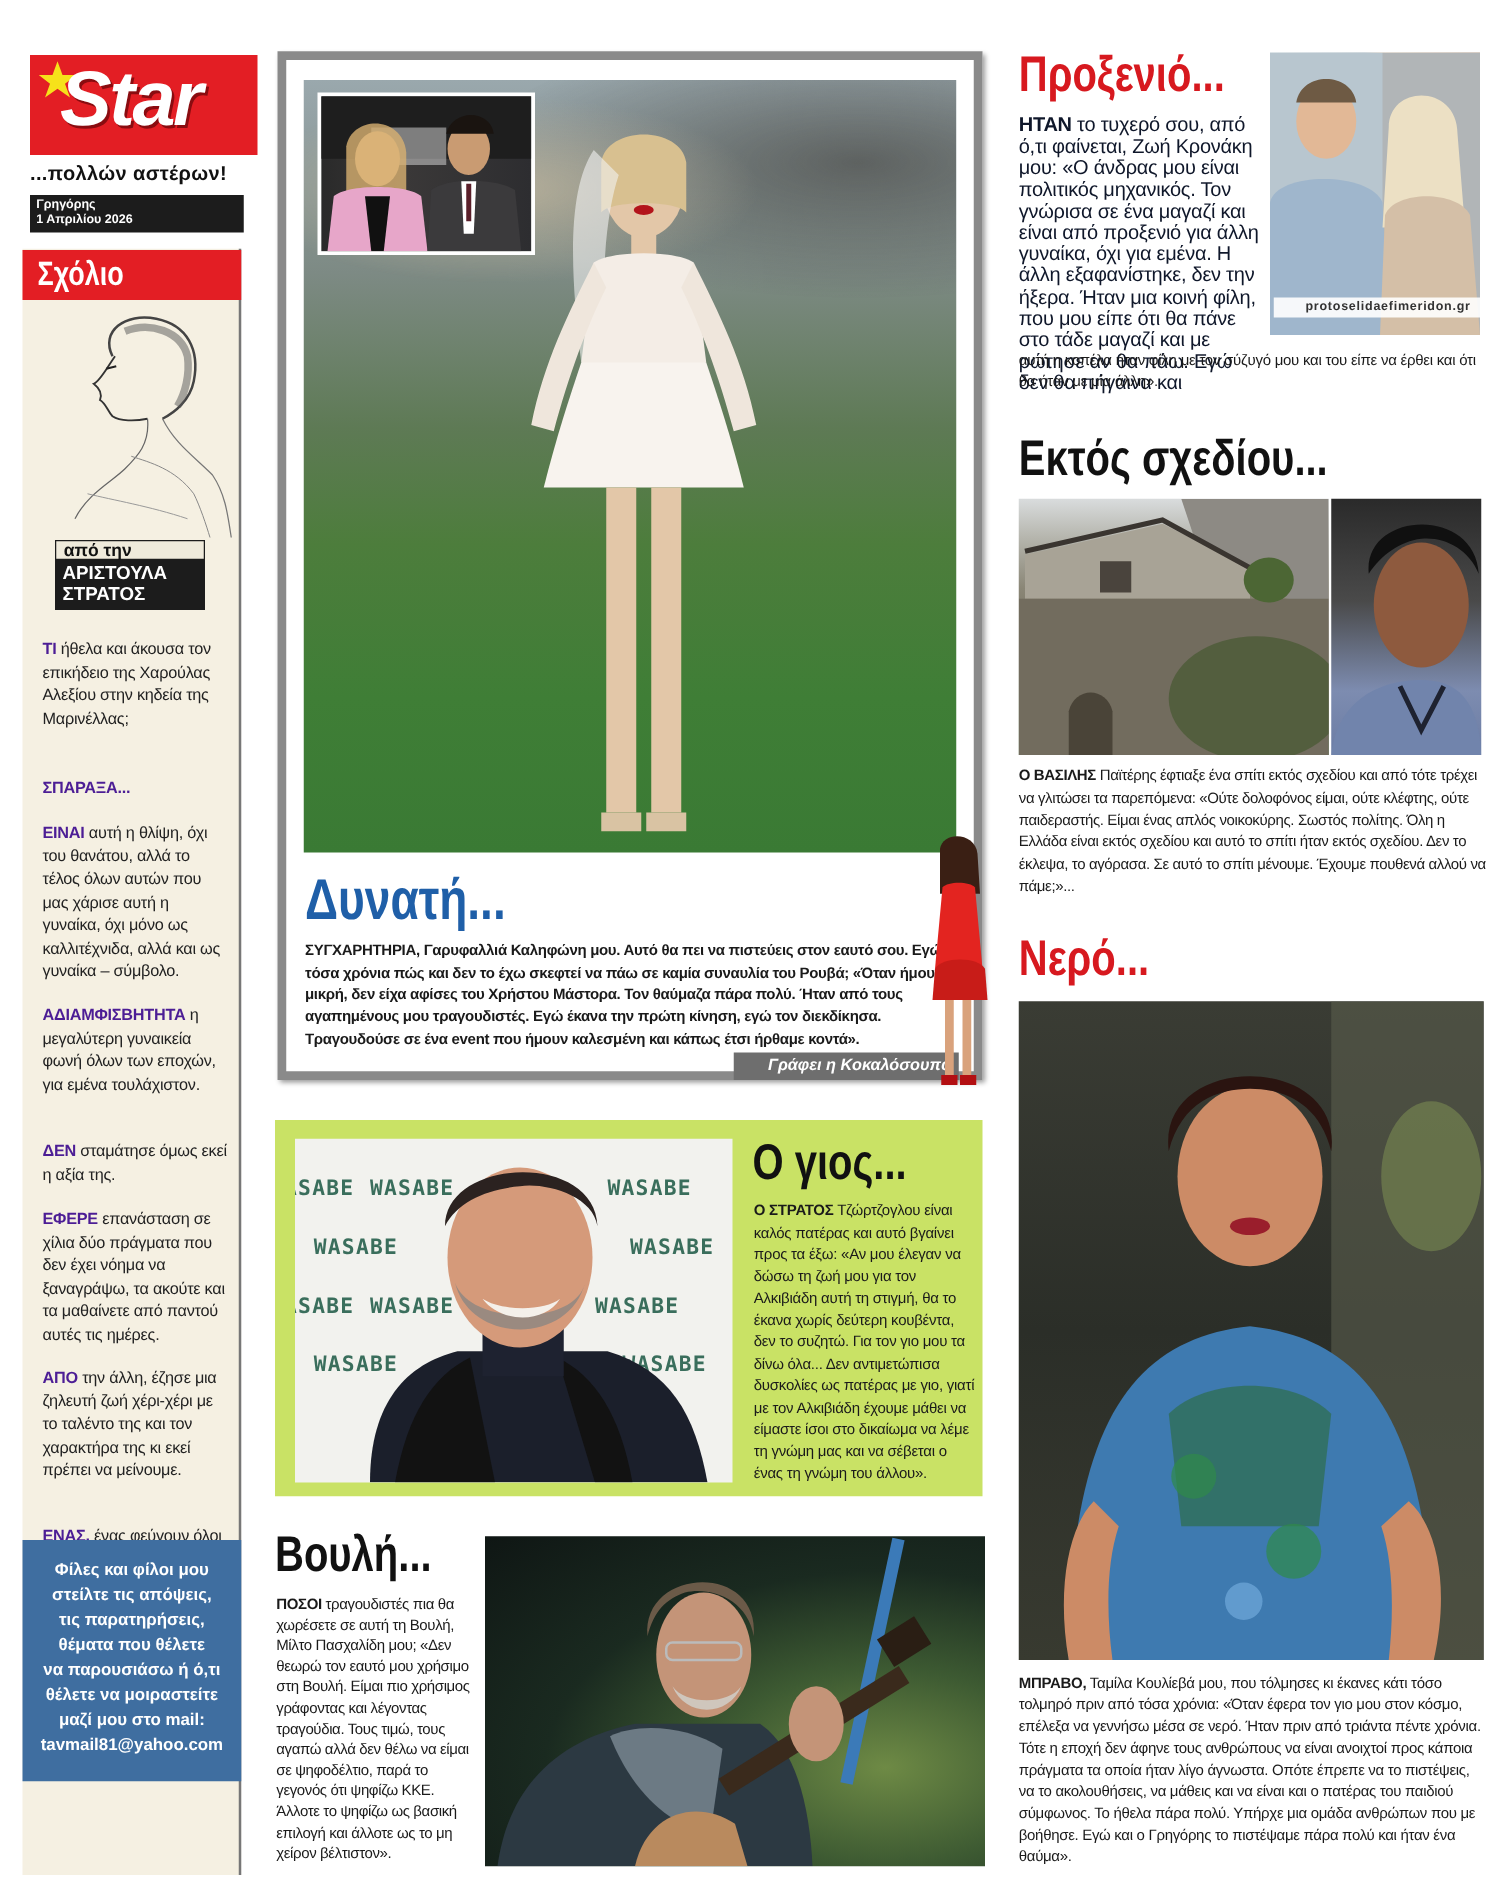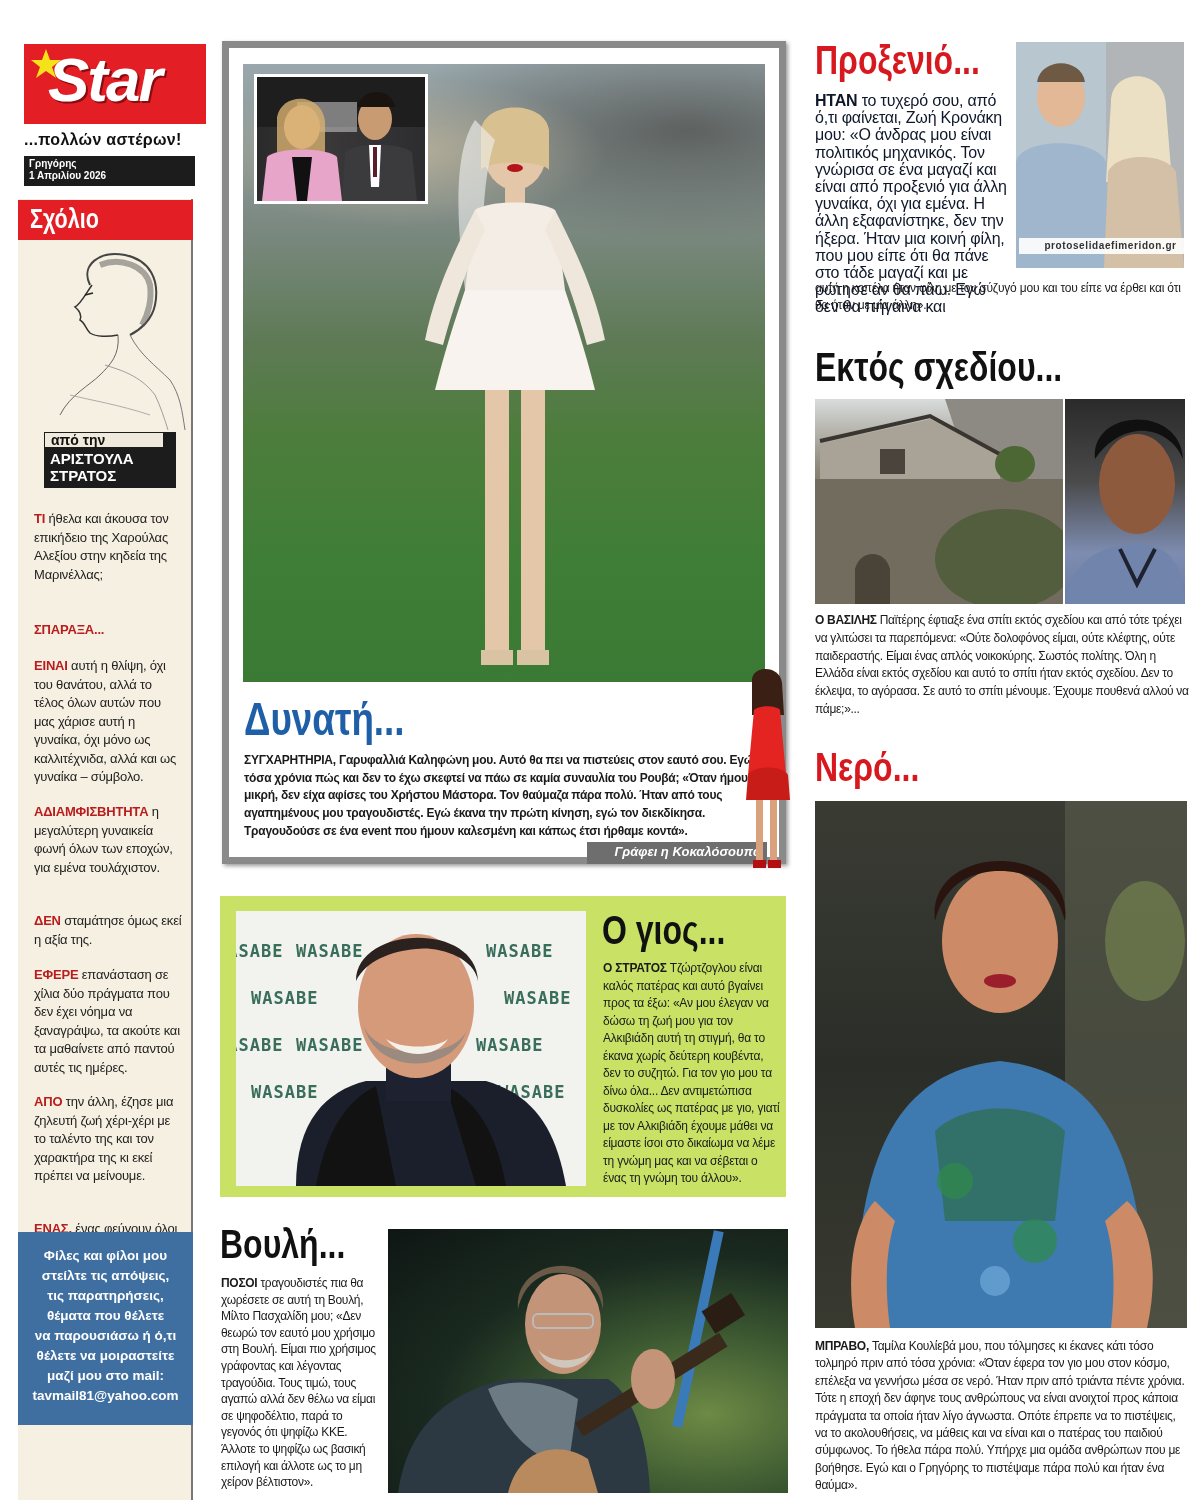--- a/index.html
+++ b/index.html
@@ -14,26 +14,26 @@
   #logo { left: 24px; top: 44px; width: 182px; height: 80px; background: #e31e24; }
   #logo .logo-text { position: absolute; left: 24px; top: 0px; font-size: 62px; font-weight: bold; font-style: italic; color: #fff; letter-spacing: -2px; text-shadow: 2px 2px 0 #8a0c10; }
   #logo .star { position: absolute; left: 6px; top: 4px; width: 32px; height: 32px; }
   #slogan { left: 24px; top: 131px; font-size: 16px; font-weight: bold; color: #111; letter-spacing: 0.3px; }
   #datebox { left: 24px; top: 156px; width: 171px; height: 30px; background: #1c1c1c; color: #fff; padding: 2px 5px; font-size: 10px; font-weight: bold; line-height: 12px; }
 
   #sidecol { left: 18px; top: 199px; width: 175px; height: 1301px; background: #f5f0e2; border-right: 2px solid #777; }
   #sx-header { left: 18px; top: 200px; width: 175px; height: 40px; background: #e31e24; }
   #sx-header span { position: absolute; left: 12px; top: 4px; font-size: 27px; font-weight: bold; color: #fff; transform: scaleX(0.8); transform-origin: left; }
   #sketch { left: 30px; top: 245px; width: 160px; height: 190px; }
-  #byline { left: 44px; top: 432px; width: 132px; height: 56px; background: #1c1c1c; color: #fff; font-weight: bold; padding: 2px 6px; }
+  #byline { left: 44px; top: 432px; width: 120px; height: 56px; background: #1c1c1c; color: #fff; font-weight: bold; padding: 2px 6px; }
   #byline .pre { position: absolute; left: 0; top: 0; width: 120px; height: 16px; background: #efeadb; color: #111; font-size: 14px; padding-left: 6px; line-height: 15px; border: 1px solid #1c1c1c; }
   #byline .name { position: absolute; left: 6px; top: 18px; font-size: 15px; line-height: 17px; }
 
   .side-text { left: 34px; width: 150px; font-size: 13px; line-height: 18.5px; color: #222; letter-spacing: -0.2px; }
-  .side-text b { color: #b91c1c; }
+  .side-text b { color: #4c1d95; }
   #contact { left: 18px; top: 1232px; width: 175px; height: 193px; background: #3f6ea0; color: #fff; font-weight: bold; font-size: 13.5px; line-height: 20px; text-align: center; padding-top: 14px; }
 
   
   #feature { left: 222px; top: 41px; width: 564px; height: 823px; background: #fff; border: 7px solid #8a8a8a; box-shadow: 2px 2px 4px rgba(0,0,0,0.4); }
   #feat-photo { left: 243px; top: 64px; width: 522px; height: 618px; background: linear-gradient(180deg, #9aa8ad 0%, #7d8a84 25%, #5e7a55 45%, #4d7d3c 60%, #3f7e36 80%, #3a7a34 100%); overflow: hidden; }
   #inset-photo { left: 254px; top: 74px; width: 174px; height: 130px; background: linear-gradient(90deg, #2a2a2a 0%, #3a3838 40%, #2d2d30 100%); border: 3px solid #fff; }
   #dress-figure { left: 415px; top: 90px; width: 200px; height: 590px; }
   #feat-title { left: 244px; top: 692px; }
   #feat-title span { font-size: 46px; font-weight: bold; color: #1f5fa8; transform: scaleX(0.8); transform-origin: left top; display: inline-block; }
   #feat-body { left: 244px; top: 752px; width: 520px; font-size: 12px; font-weight: bold; line-height: 17.7px; color: #1a1a1a; letter-spacing: -0.25px; }

